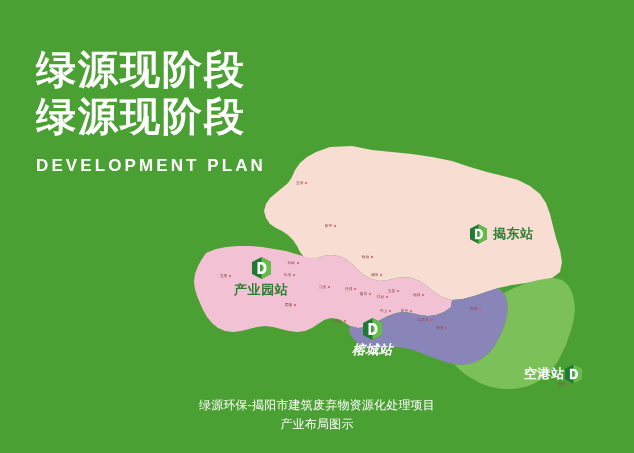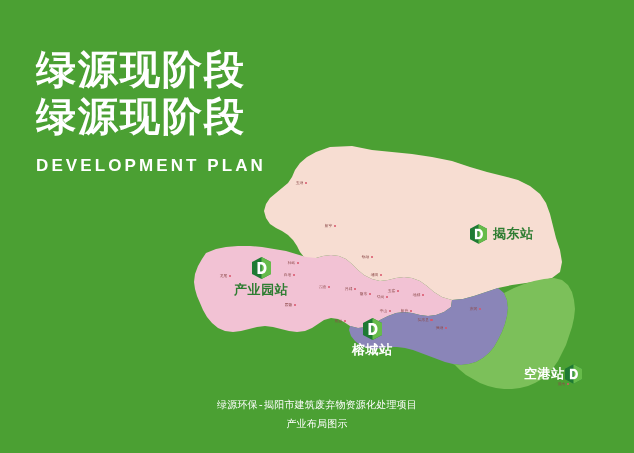--- a/index.html
+++ b/index.html
@@ -86,20 +86,21 @@
     top: 257px;
     text-align: right;
   }
   #station-chanyeyuan .station-label {
     color: #2f7d32;
     margin-top: 2px;
   }
   #station-rongcheng {
     left: 352px;
     top: 318px;
+    font-style: italic;
   }
   #station-rongcheng .station-label {
     color: #ffffff;
     margin-top: 1px;
   }
   #station-jiedong {
     left: 470px;
     top: 224px;
   }
   #station-jiedong .station-label {
@@ -139,24 +140,24 @@
   #caption {
     position: absolute;
     left: 0;
     right: 0;
     bottom: 19px;
     text-align: center;
     z-index: 45;
   }
   .caption-line {
     color: #ffffff;
-    font-size: 10px;
+    font-size: 12px;
     line-height: 19px;
     letter-spacing: 0.2px;
-    font-family: Liberation Mono, monospace;
+    font-family: Liberation Sans, sans-serif;
   }
 </style>
 </head>
 <body>
 
 <div id="poster">
 
   <div id="map-wrap">
     <svg id="map-svg" viewBox="0 0 634 453" xmlns="http://www.w3.org/2000/svg">
 

